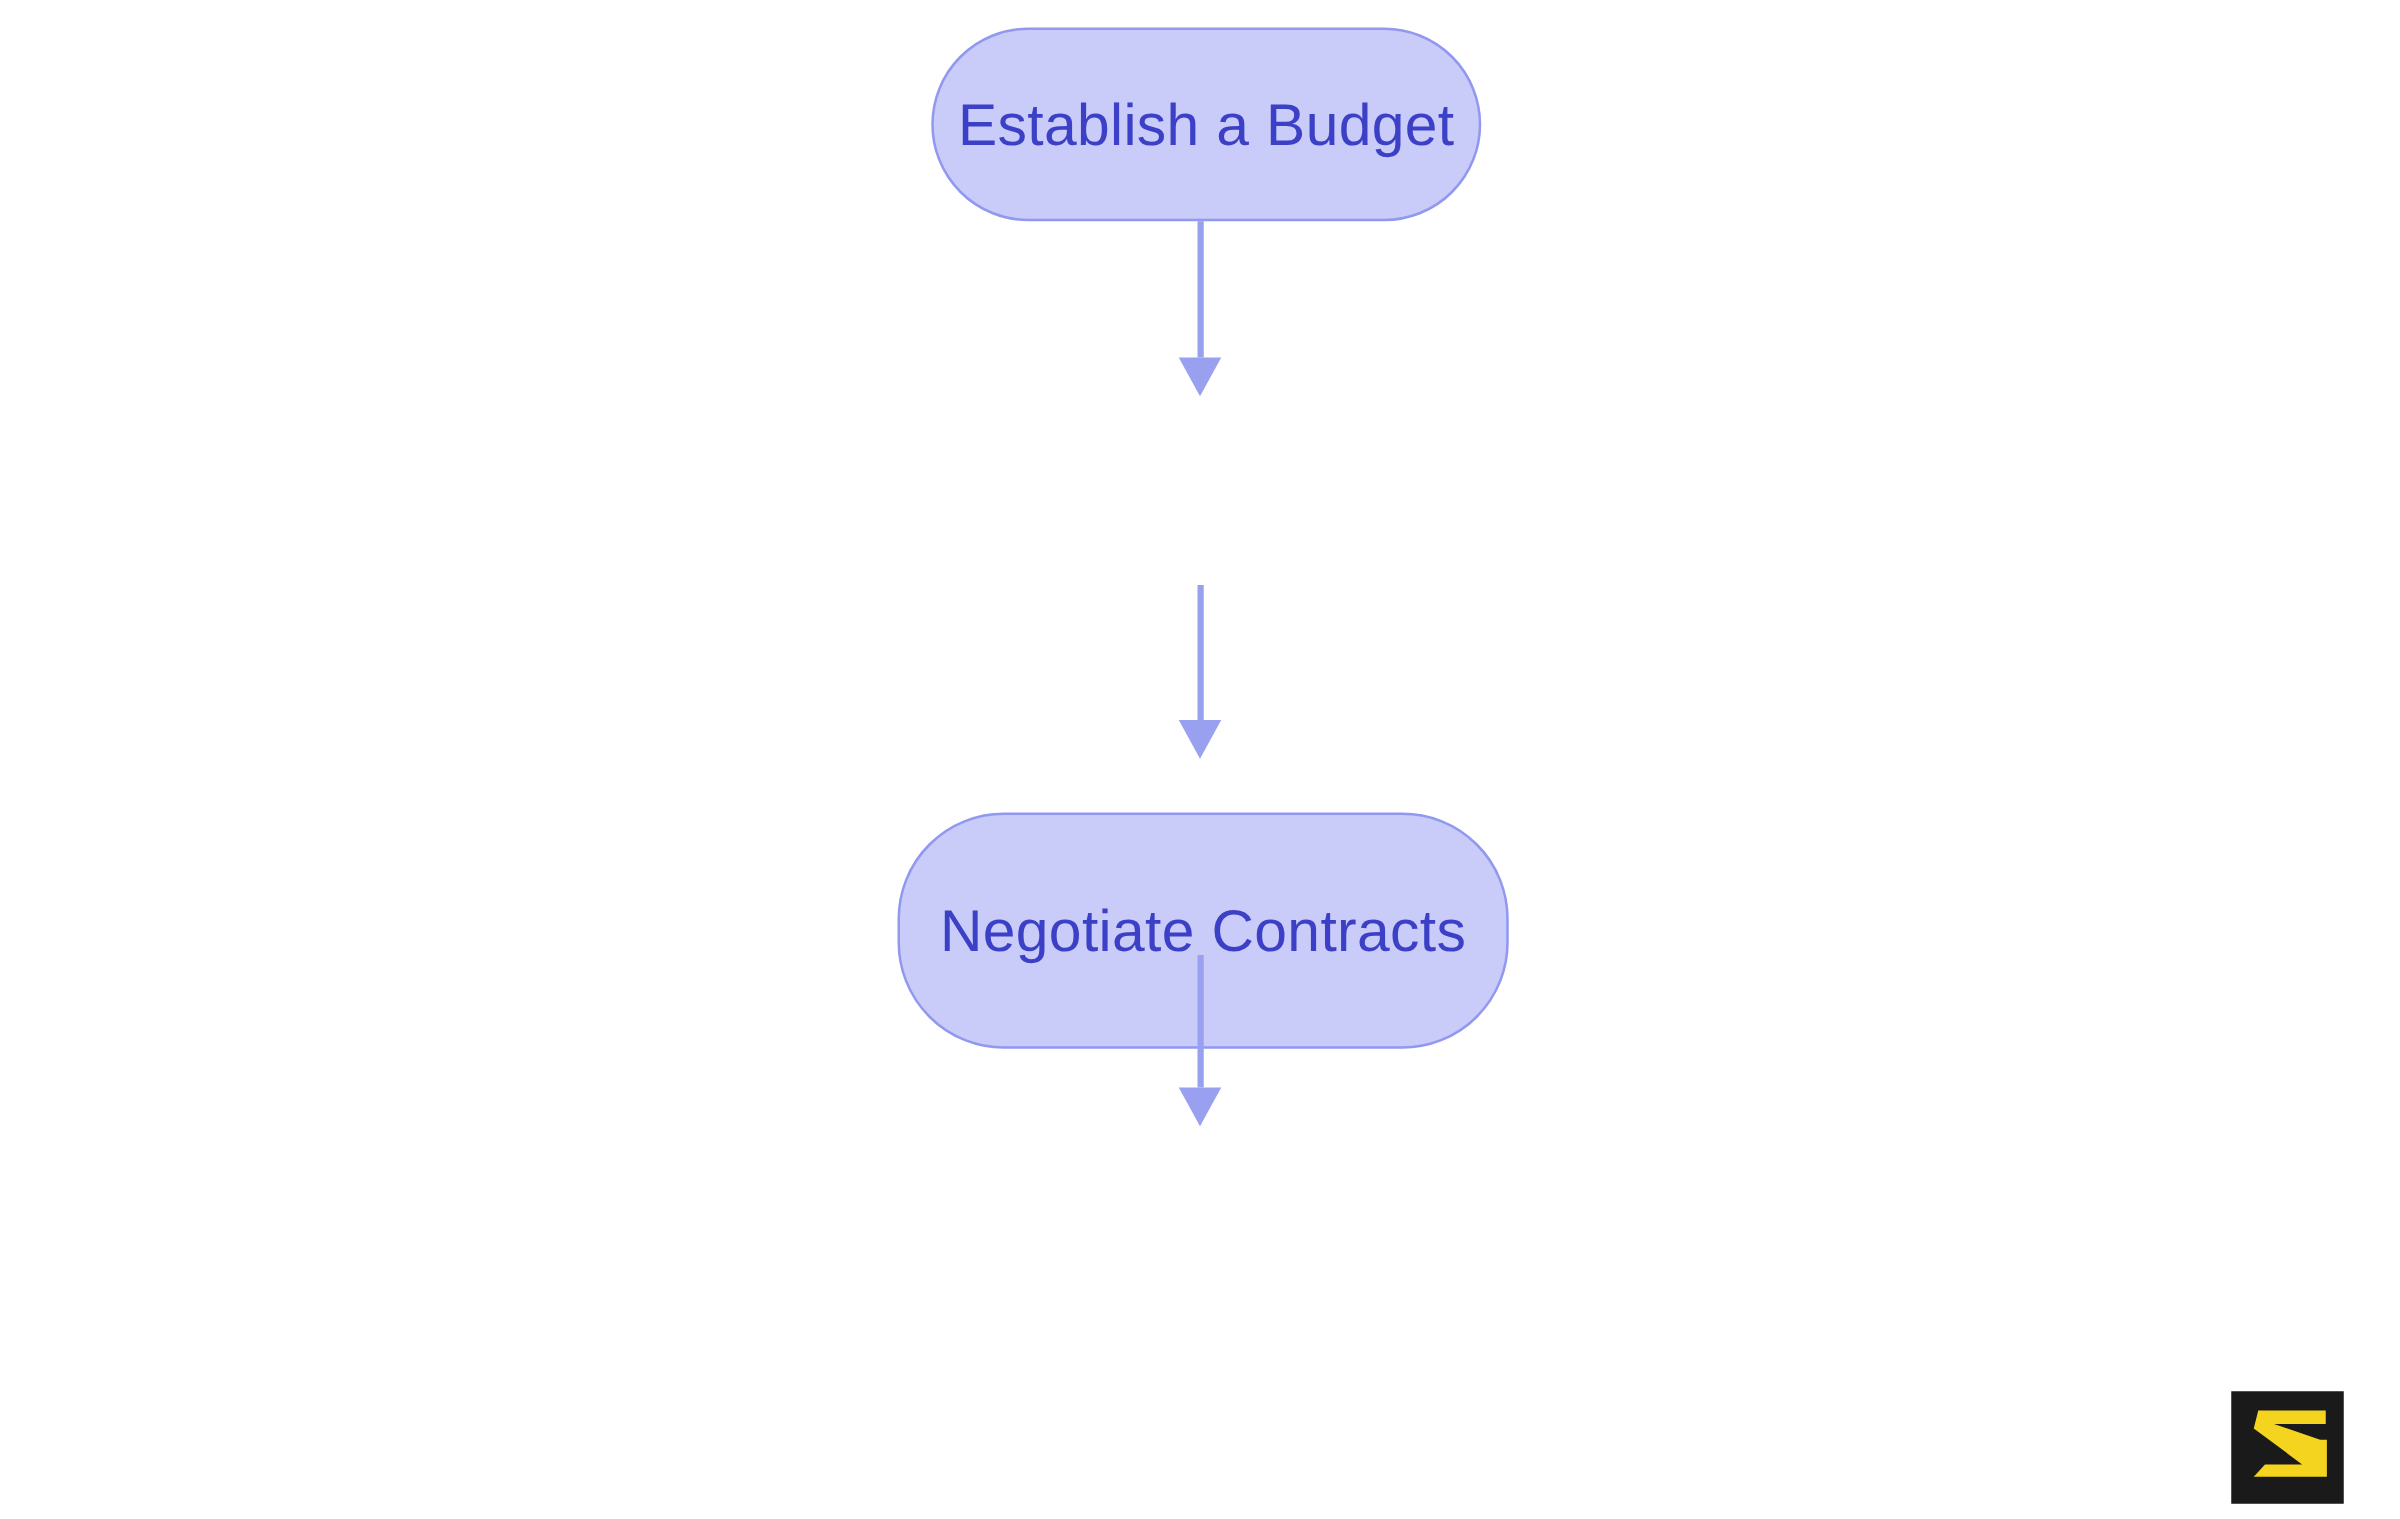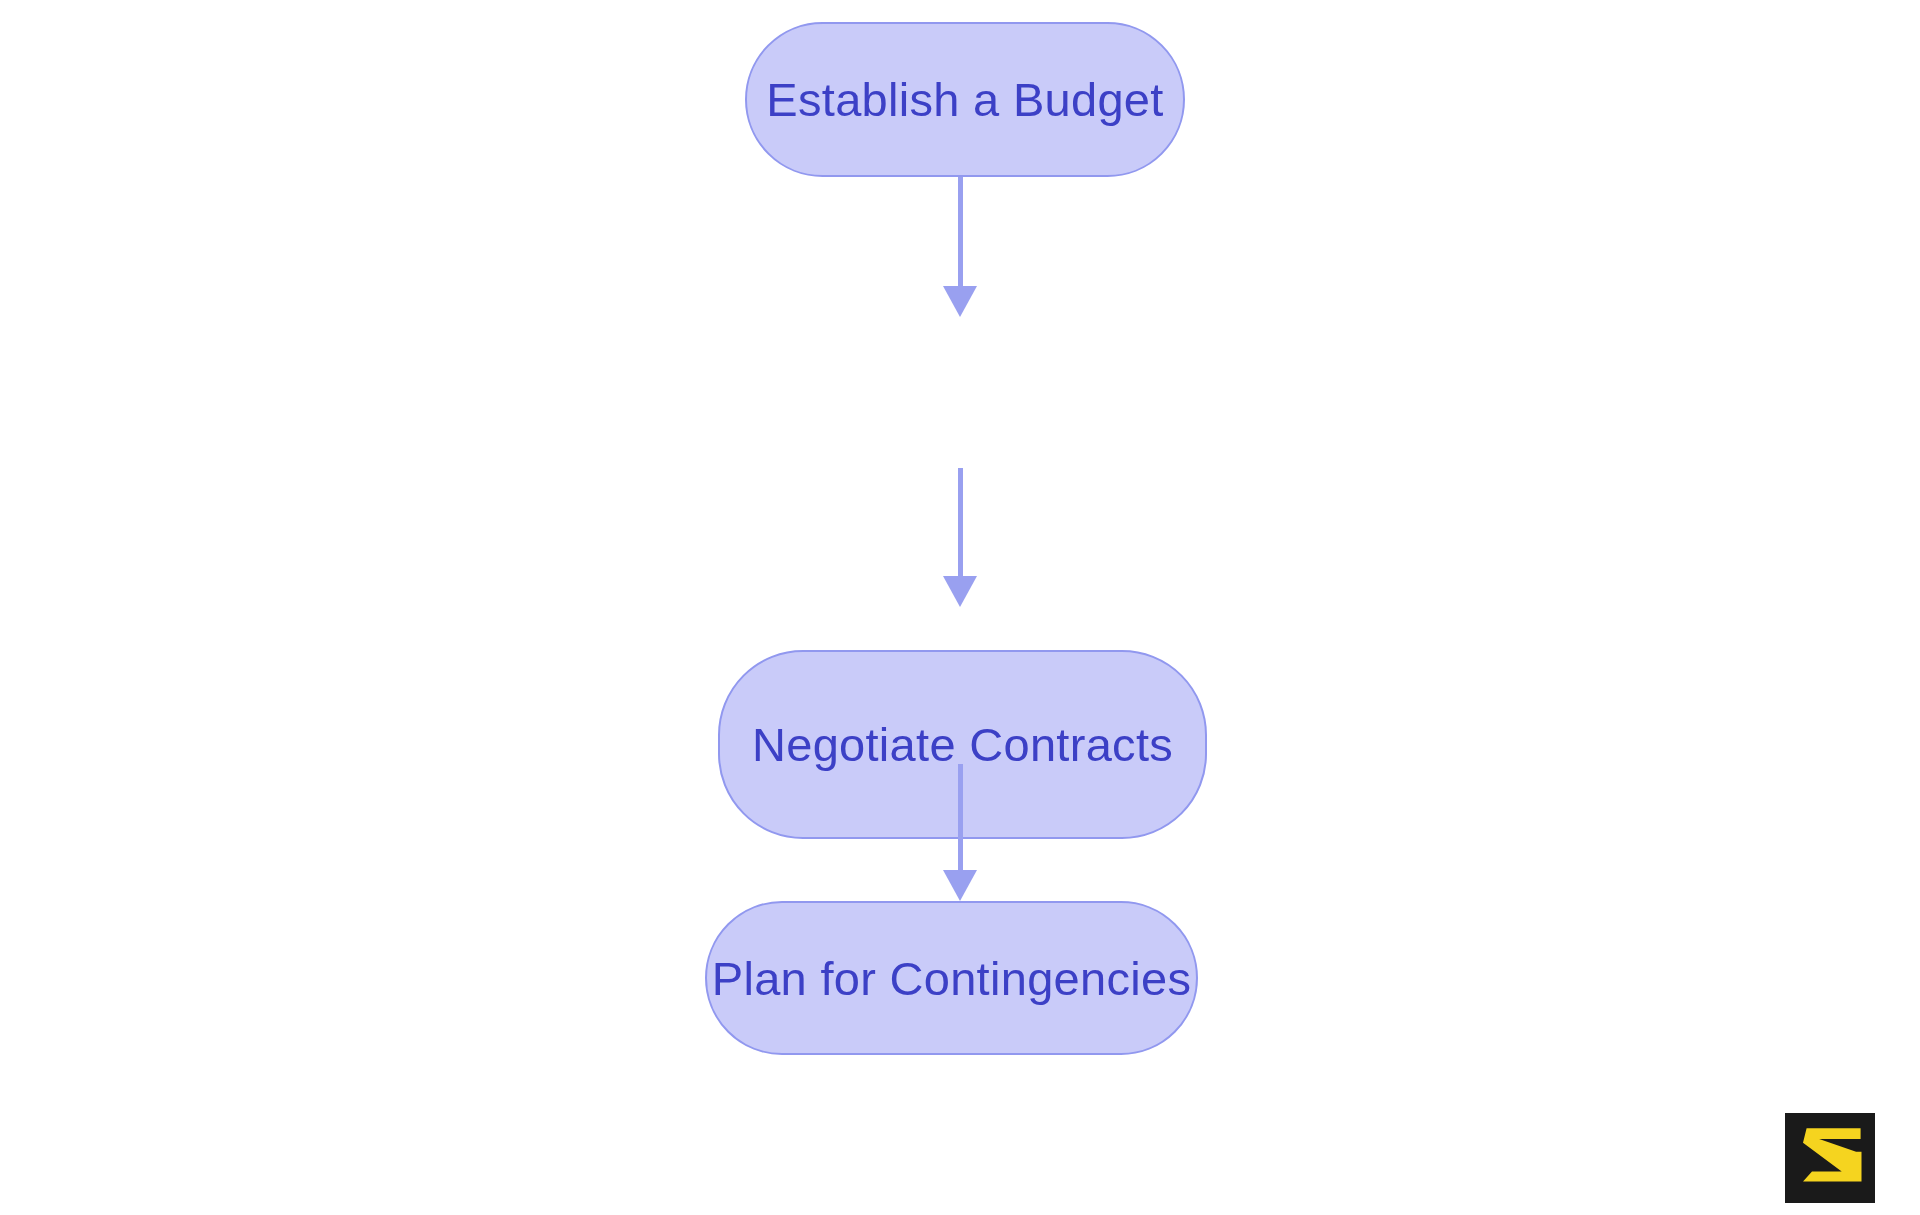--- a/index.html
+++ b/index.html
@@ -96,23 +96,20 @@
 
   <div class="node" style="left:718px; top:622px; width:489px; height:189px;margin-top:28px;">
     <span class="node-label">Negotiate Contracts</span>
   </div>
 
   <div class="arrow" style="left:943px; top:764px; height:137px;">
     <div class="arrow-line"></div>
     <div class="arrow-head"></div>
   </div>
 
-  <div class="node" style="left:705px; top:901px; width:493px; height:154px;">
-    <span class="node-label">Plan for Contingencies</span>
-  </div>
 
   <div class="logo-badge">
     <svg viewBox="0 0 100 100" xmlns="http://www.w3.org/2000/svg" aria-hidden="true">
       <path fill="currentColor" d="M24,17 L84,17 L84,29 L38,29 L79,43 L85,43 L85,76 L20,76 L30,65 L63,65 L20,33 Z"></path>
     </svg>
   </div>
 
 </div>
 
 </body></html>

